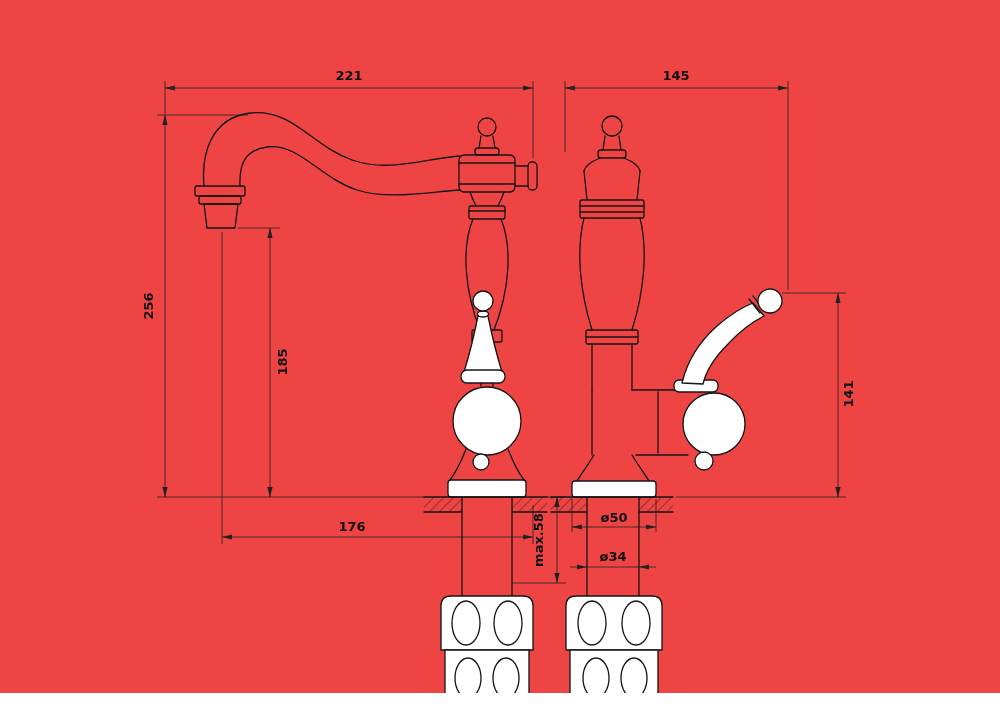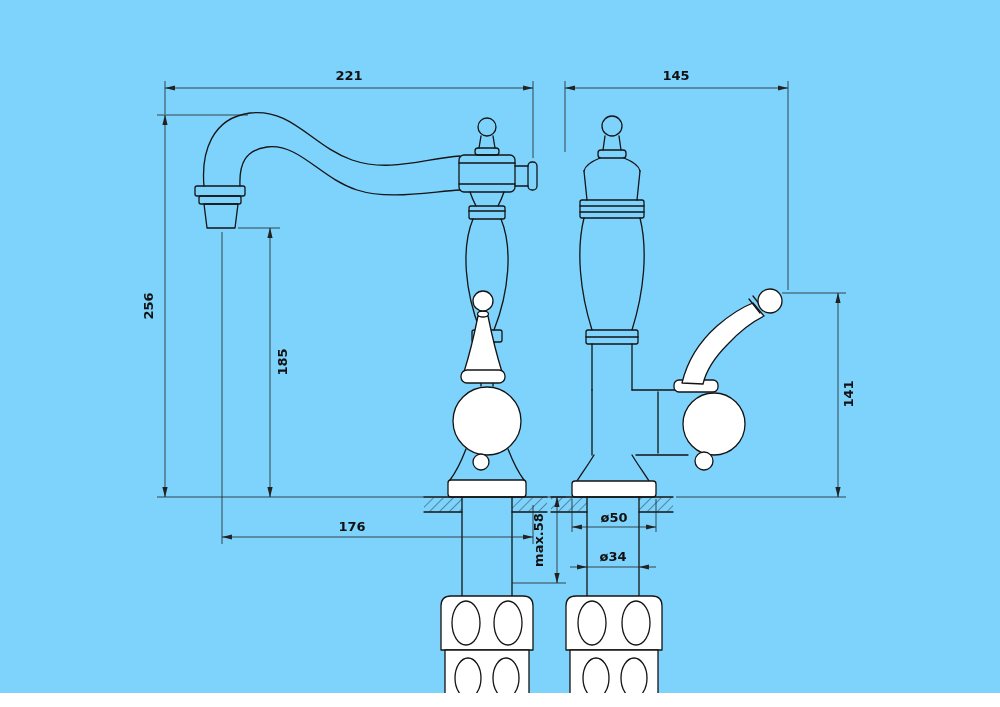--- a/index.html
+++ b/index.html
@@ -1,16 +1,16 @@
 <!DOCTYPE html>
 <html><head>
 <meta charset="utf-8">
 <style>
   html,body{margin:0;padding:0;background:#fff;}
-  .stage{position:relative;width:1000px;height:693px;background:#7dd3fc;overflow:hidden;
+  .stage{position:relative;width:1000px;height:693px;background:#ef4444;overflow:hidden;
          font-family:"DejaVu Sans",sans-serif;}
   svg{display:block;}
   .obj{stroke:#141414;stroke-width:1.3;fill:none;stroke-linecap:round;stroke-linejoin:round;}
   .objf{stroke:#141414;stroke-width:1.3;fill:#ffffff;stroke-linejoin:round;}
   .dim{stroke:#222222;stroke-width:0.8;fill:none;}
   .dimtext{font-family:"DejaVu Sans",sans-serif;font-size:13px;font-weight:600;fill:#111111;}
 </style>
 </head>
 <body>
 

